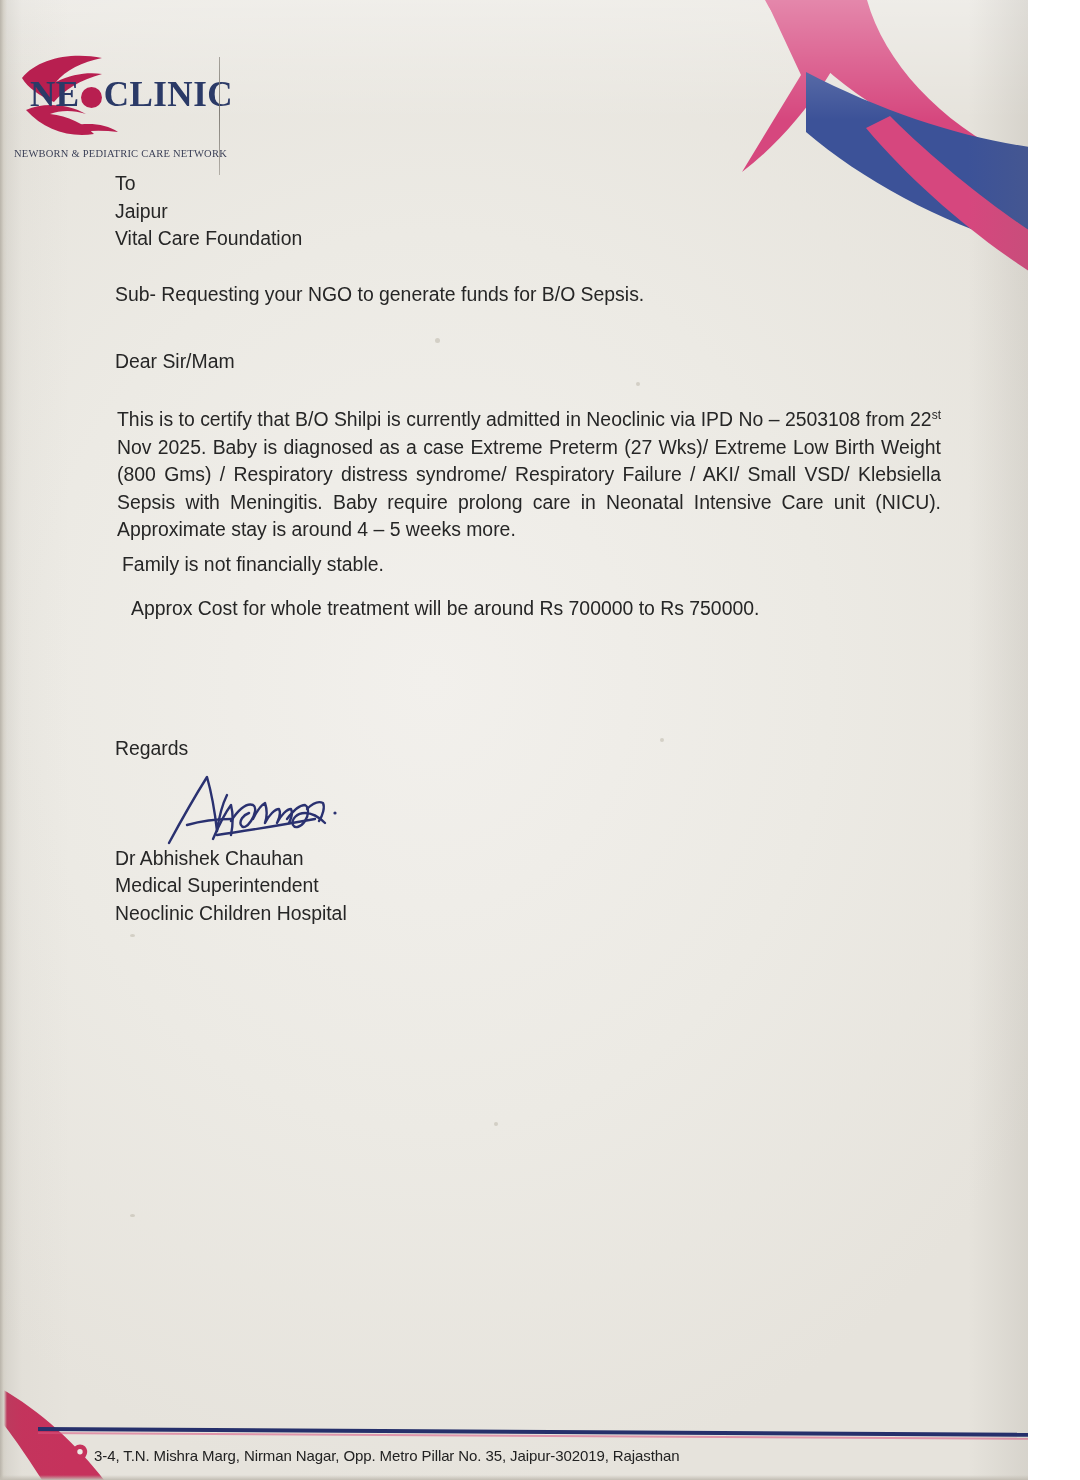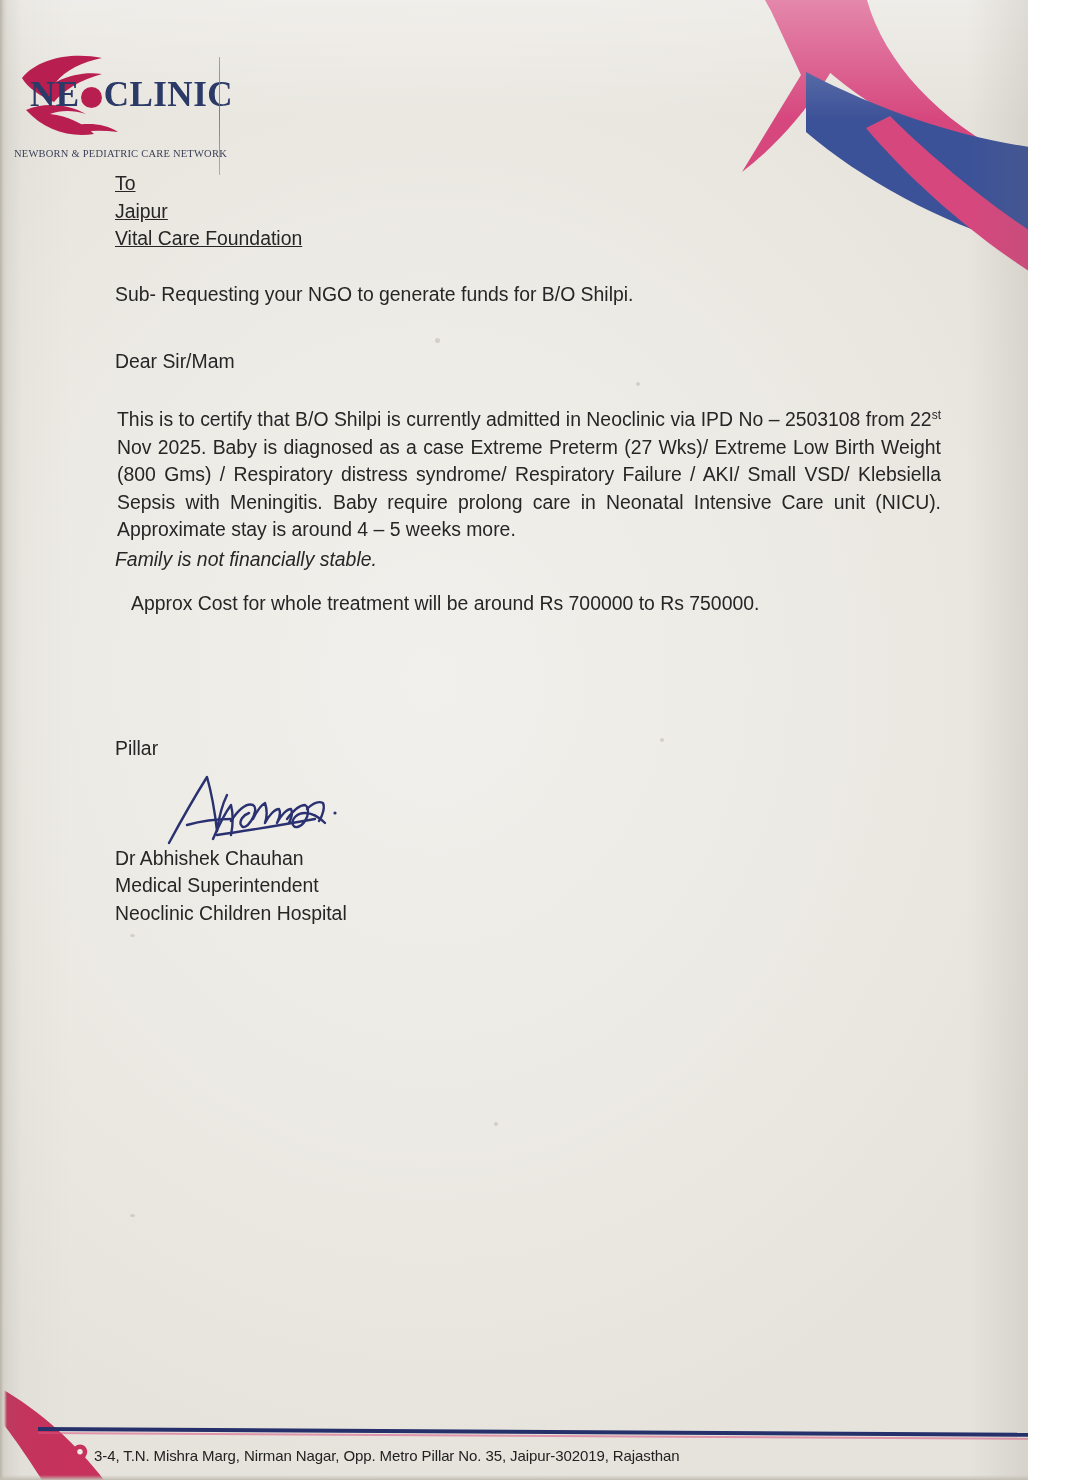--- a/index.html
+++ b/index.html
@@ -109,21 +109,21 @@
   
   #letter {
     position: absolute;
     left: 115px;
     top: 170px;
     width: 828px;
     font-size: 19.4px;
     line-height: 27.6px;
     color: #262626;
   }
-  .addr-line { white-space: pre; text-decoration: underline; }
+  .addr-line { white-space: pre; }
   .gap-md { height: 28px; }
   .gap-lg { height: 40px; }
 
   #subject { white-space: pre; }
   #salutation { white-space: pre; }
 
   #para-main {
     text-align: justify;
     text-justify: inter-word;
     margin: 2px;
@@ -132,21 +132,21 @@
     font-size: 0.62em;
     vertical-align: super;
     line-height: 0;
   }
   #para-request {
     text-align: justify;
     text-justify: inter-word;
     margin: 0;
   }
   #para-cost { margin: 16px; white-space: pre-wrap; }
-  #para-family { margin: 0; white-space: pre; font-style: italic; }
+  #para-family { margin: 7px; white-space: pre; }
 
   
   #sign-block {
     position: absolute;
     left: 115px;
     top: 735px;
     width: 560px;
     font-size: 19.4px;
     line-height: 27.4px;
     color: #262626;
@@ -315,36 +315,36 @@
     <div id="logo-tagline">NEWBORN &amp; PEDIATRIC CARE NETWORK</div>
   </div>
   <div id="logo-divider"></div>
 
   <div id="letter">
     <div class="addr-line">To</div>
     <div class="addr-line">Jaipur</div>
     <div class="addr-line">Vital Care Foundation</div>
 
     <div class="gap-md"></div>
-    <div id="subject">Sub- Requesting your NGO to generate funds for B/O Shilpi.</div>
+    <div id="subject">Sub- Requesting your NGO to generate funds for B/O Sepsis.</div>
 
     <div class="gap-lg"></div>
     <div id="salutation">Dear Sir/Mam</div>
 
     <div class="gap-md"></div>
     <p id="para-main"><span>This is to certify that B/O Shilpi is currently admitted in Neoclinic via IPD No – 2503108 from 22</span><sup>st</sup><span> Nov 2025. Baby is diagnosed as a case Extreme Preterm (27 Wks)/ Extreme Low Birth Weight (800 Gms) / Respiratory distress syndrome/ Respiratory Failure / AKI/ Small VSD/ Klebsiella Sepsis with Meningitis.  Baby require prolong care in Neonatal Intensive Care unit (NICU). Approximate stay is around 4 – 5 weeks more.</span></p>
 
     <p id="para-family">Family is not financially stable.</p>
 
 
     <p id="para-cost">Approx Cost for whole treatment will be around Rs 700000 to Rs 750000.</p>
   </div>
 
   <div id="sign-block">
-    <div>Pillar</div>
+    <div>Regards</div>
 
     <svg id="signature-graphic" viewBox="0 0 220 78" xmlns="http://www.w3.org/2000/svg" aria-hidden="true">
       <g fill="none" stroke="#2a3170" stroke-width="2.4" stroke-linecap="round" stroke-linejoin="round">
         <path d="M 12,74 C 26,48 40,24 50,8 C 54,22 58,44 60,62 C 62,48 66,34 70,26"></path>
         <path d="M 30,56 C 44,52 58,50 74,50"></path>
         <path d="M 56,70 C 62,56 68,44 74,36 C 76,44 76,56 74,66"></path>
         <path d="M 74,52 C 82,40 90,34 96,36 C 100,38 98,46 94,52 C 90,58 86,60 84,56 C 82,52 86,46 92,44"></path>
         <path d="M 96,50 C 100,42 104,36 108,34 C 110,40 110,48 108,54 C 112,46 118,40 122,40 C 124,44 122,50 120,54 C 124,46 130,40 134,40 C 136,44 134,50 132,54"></path>
         <path d="M 130,50 C 136,42 142,36 148,36 C 152,38 152,46 148,52 C 144,58 138,60 136,56 C 134,50 140,44 148,44 C 156,44 162,48 168,54"></path>
         <path d="M 150,40 C 156,34 162,32 166,34 C 168,38 166,46 162,52"></path>

